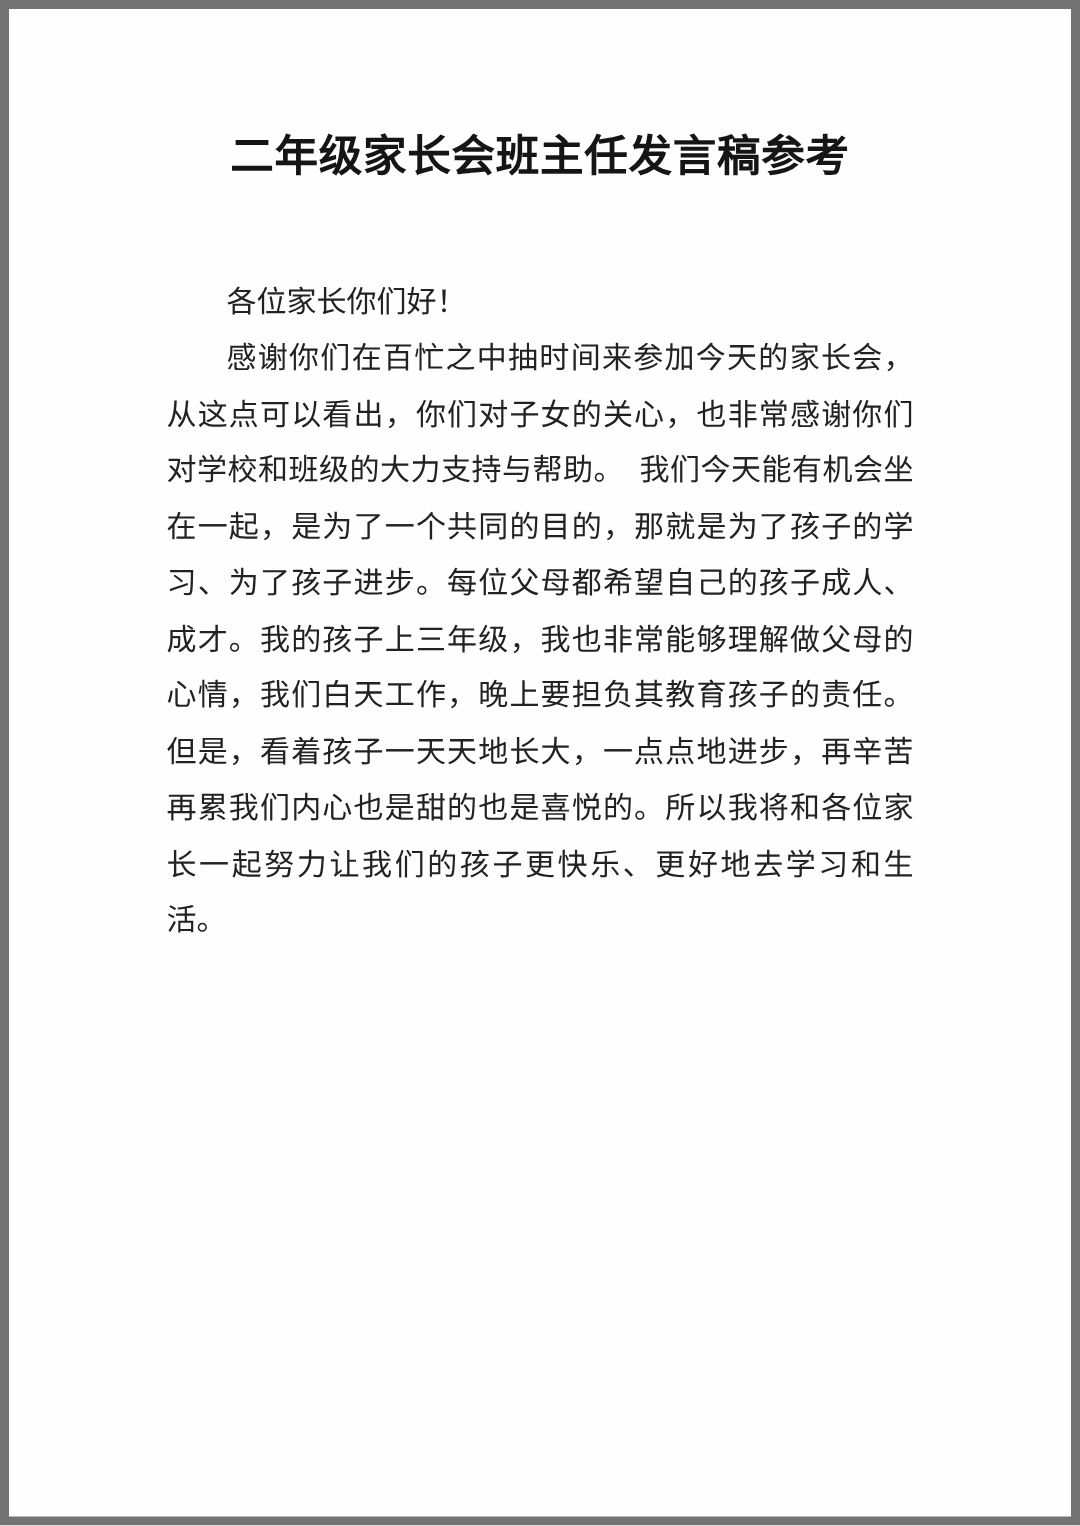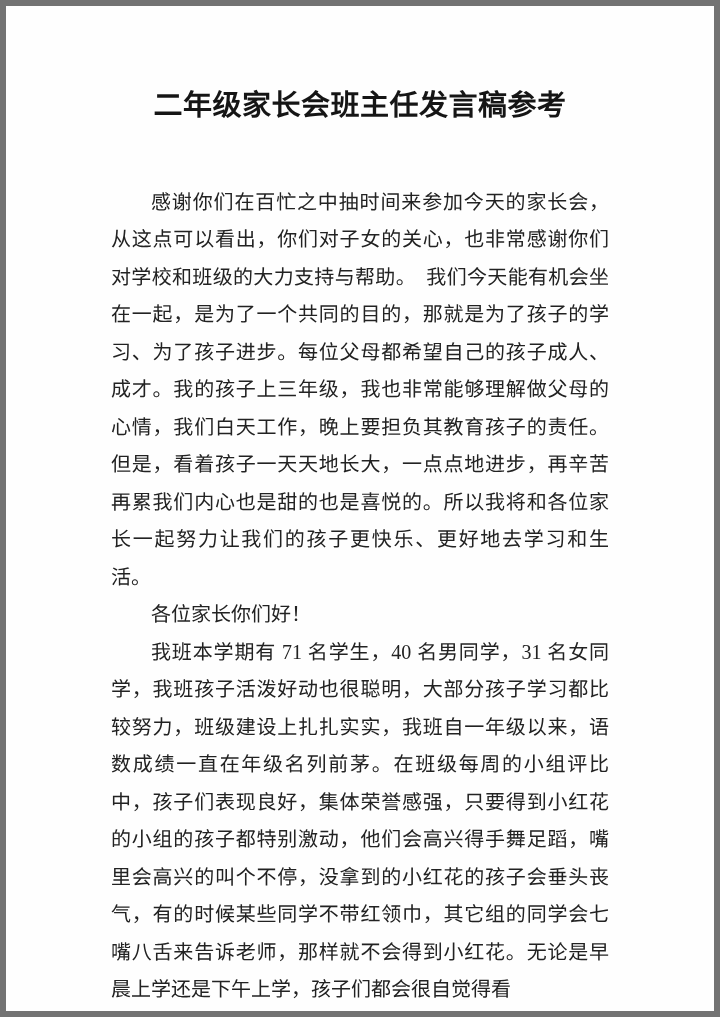--- a/index.html
+++ b/index.html
@@ -43,17 +43,16 @@
     word-break: break-all;
     color: #222222;
   }
 </style>
 </head>
 <body>
 
 <div class="page">
   <div class="content">
     <h1 class="doc-title">二年级家长会班主任发言稿参考</h1>
+    <p class="doc-paragraph">各位家长你们好！</p>
     <p class="doc-paragraph">感谢你们在百忙之中抽时间来参加今天的家长会，从这点可以看出，你们对子女的关心，也非常感谢你们对学校和班级的大力支持与帮助。　我们今天能有机会坐在一起，是为了一个共同的目的，那就是为了孩子的学习、为了孩子进步。每位父母都希望自己的孩子成人、成才。我的孩子上三年级，我也非常能够理解做父母的心情，我们白天工作，晚上要担负其教育孩子的责任。但是，看着孩子一天天地长大，一点点地进步，再辛苦再累我们内心也是甜的也是喜悦的。所以我将和各位家长一起努力让我们的孩子更快乐、更好地去学习和生活。</p>
-    <p class="doc-paragraph">各位家长你们好！</p>
-    <p class="doc-paragraph">我班本学期有 71 名学生，40 名男同学，31 名女同学，我班孩子活泼好动也很聪明，大部分孩子学习都比较努力，班级建设上扎扎实实，我班自一年级以来，语数成绩一直在年级名列前茅。在班级每周的小组评比中，孩子们表现良好，集体荣誉感强，只要得到小红花的小组的孩子都特别激动，他们会高兴得手舞足蹈，嘴里会高兴的叫个不停，没拿到的小红花的孩子会垂头丧气，有的时候某些同学不带红领巾，其它组的同学会七嘴八舌来告诉老师，那样就不会得到小红花。无论是早晨上学还是下午上学，孩子们都会很自觉得看</p>
   </div>
 </div>
 
 </body></html>

